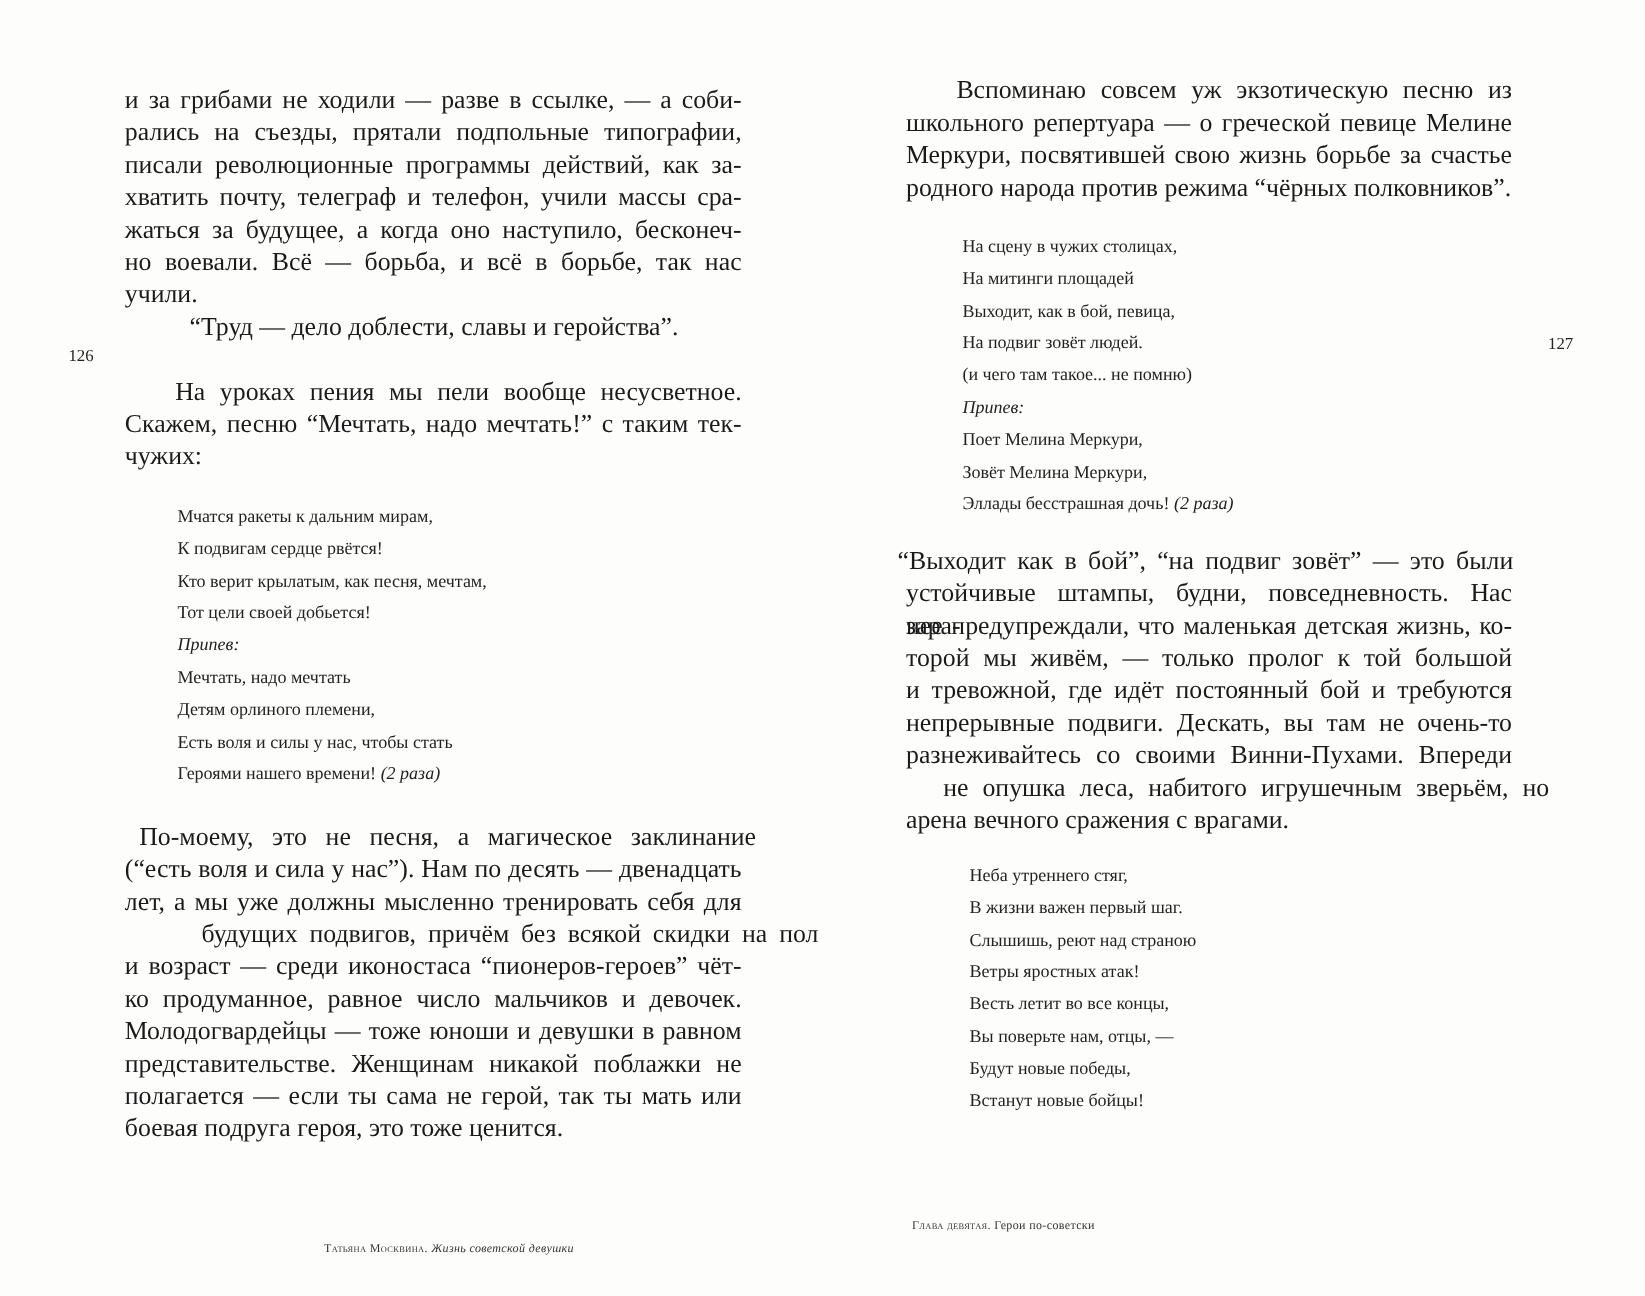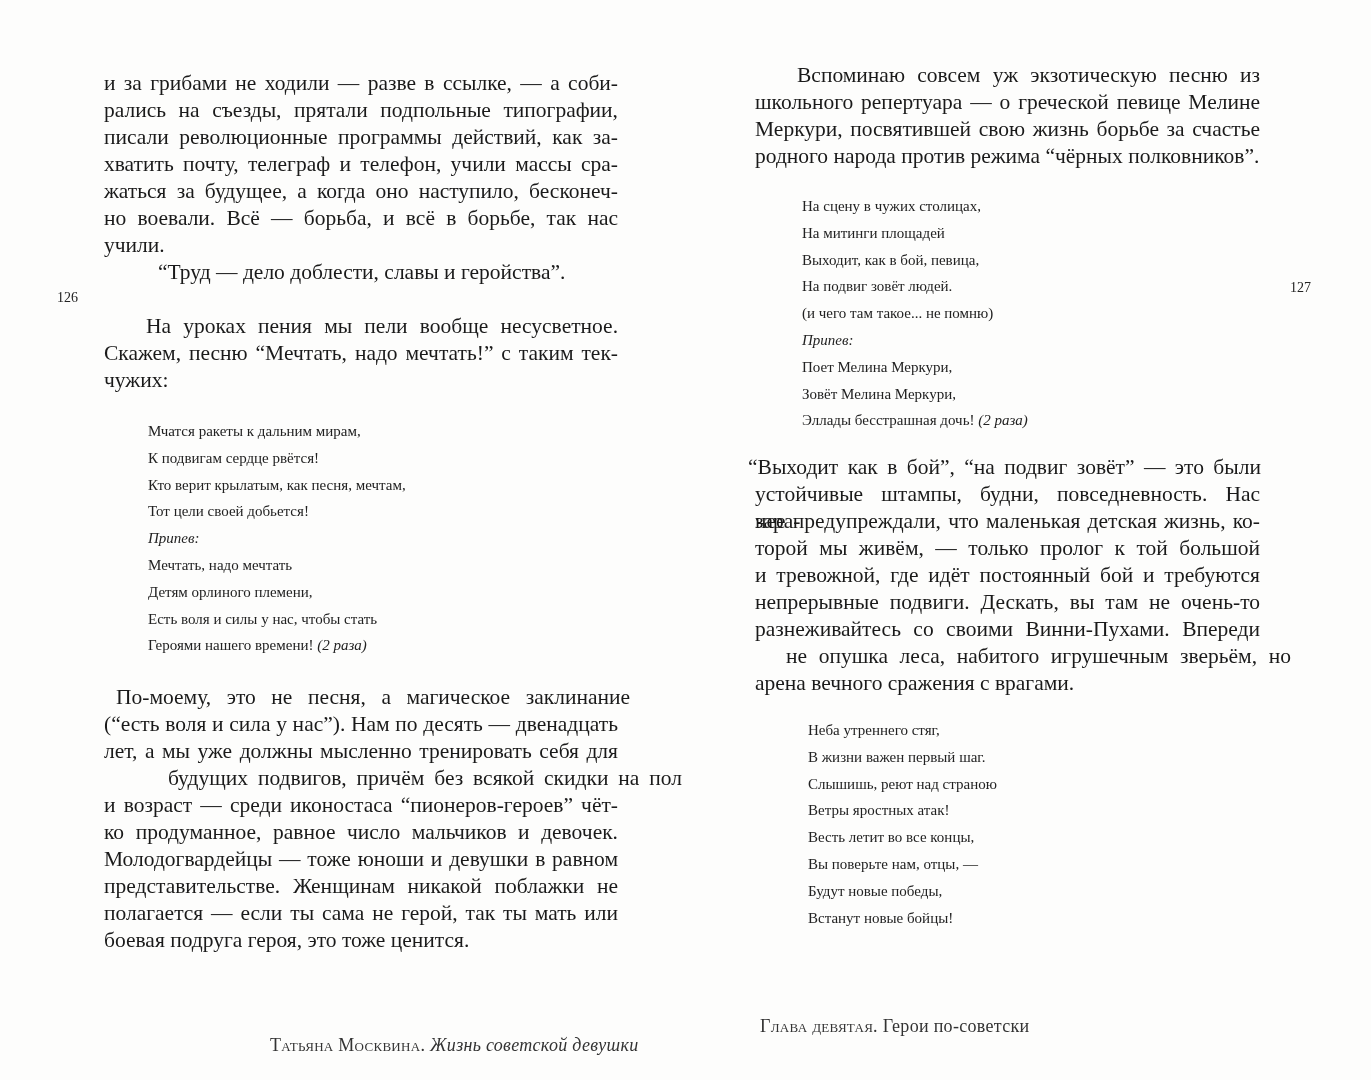--- a/index.html
+++ b/index.html
@@ -46,21 +46,21 @@
     .verse div { white-space: nowrap; }
     .it { font-style: italic; }
 
     .folio {
       position: absolute;
       font-size: 14px;
       color: #222;
     }
     .running-foot {
       position: absolute;
-      font-size: 18px;
+      font-size: 10px;
       color: #333;
       letter-spacing: 0.3px;
       white-space: nowrap;
     }
     .smallcaps { font-variant: small-caps; }
   </style>
 </head>
 <body>
 
 <div class="spread">

